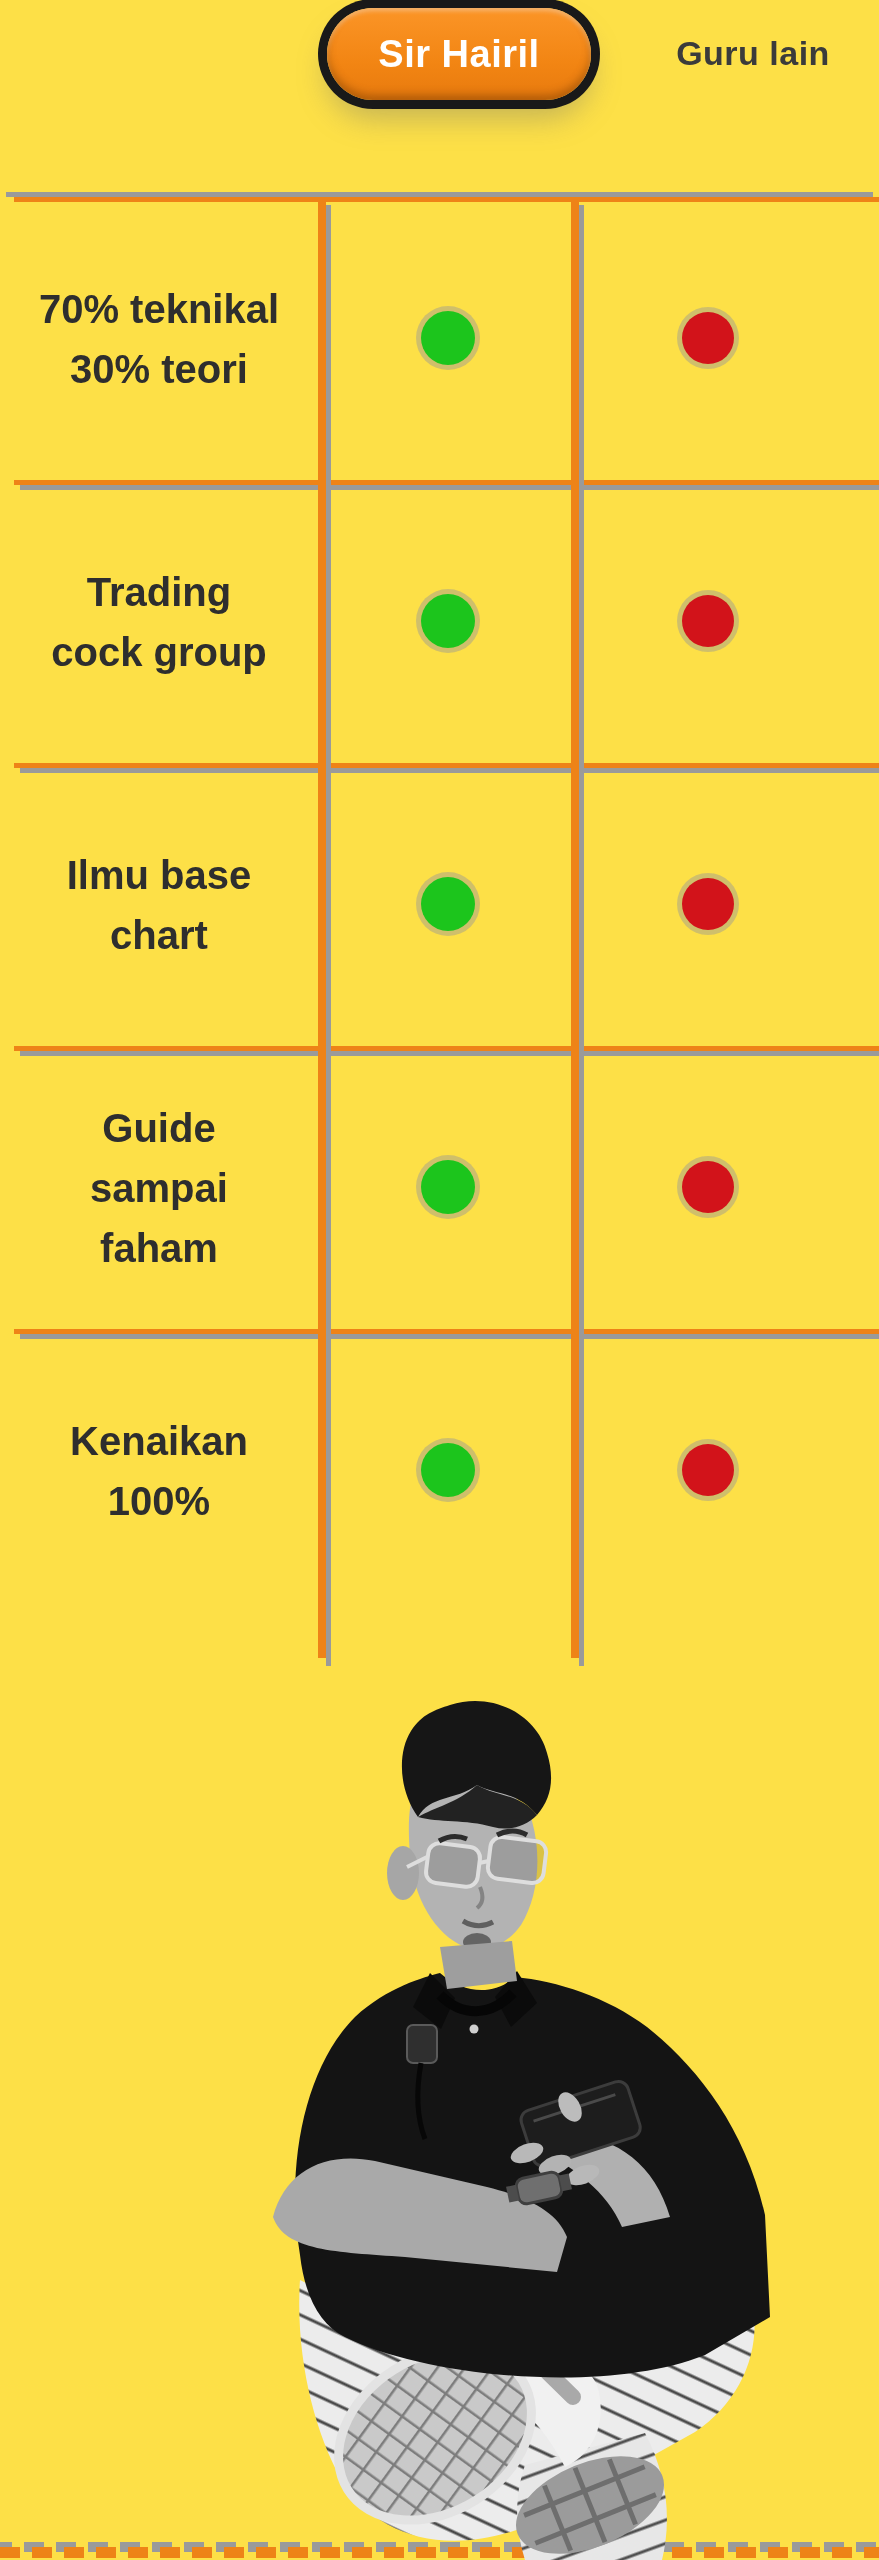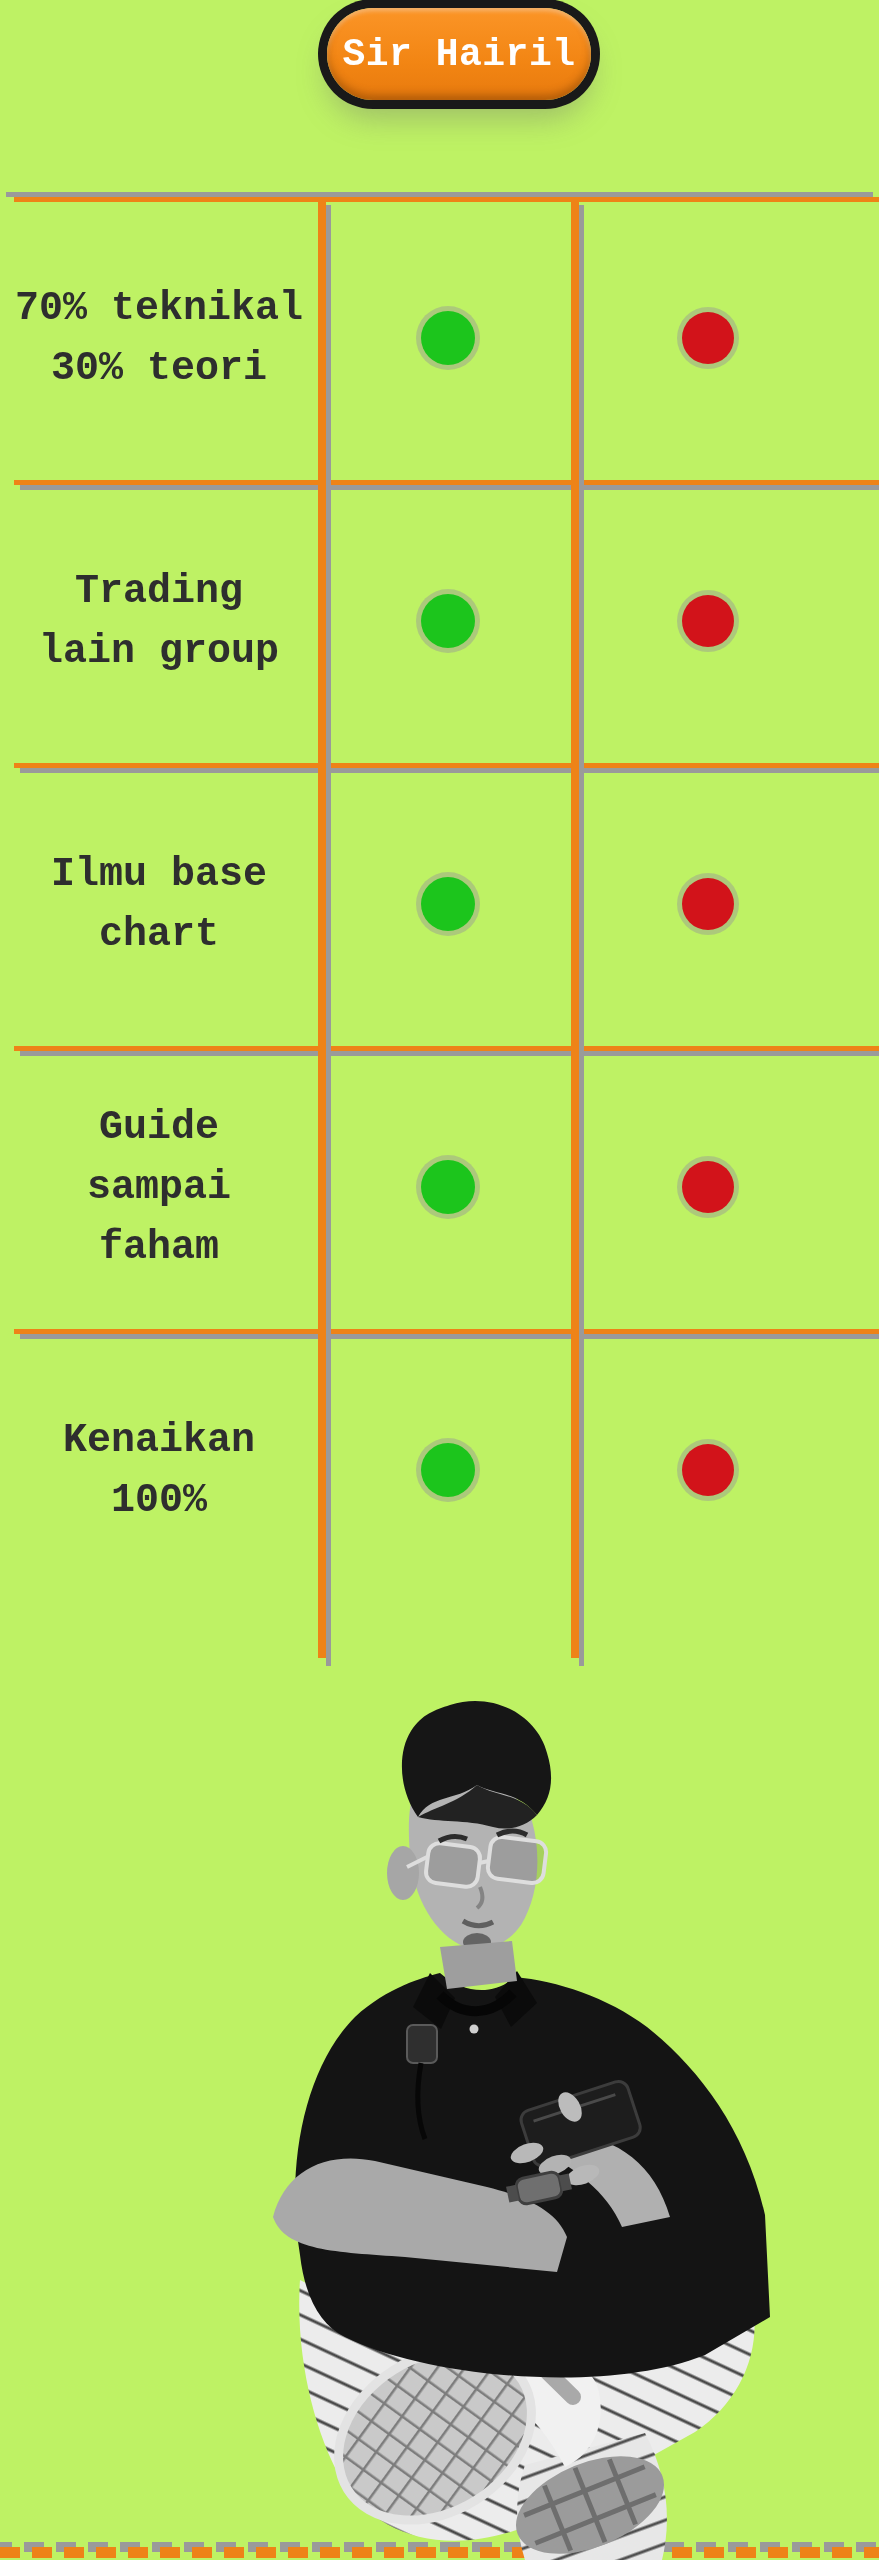--- a/index.html
+++ b/index.html
@@ -1,18 +1,18 @@
 <!DOCTYPE html>
 <html style="--accent: #ee8317; --gray: #9a9a9a; --label: #2e2e2e;"><head>
 <meta charset="utf-8">
 <style>
   html,body{margin:0;padding:0;background:#000;}
   .stage{
-    position:relative;width:879px;height:2560px;background:#bef264;overflow:hidden;
-    font-family:Liberation Mono, monospace;
+    position:relative;width:879px;height:2560px;background:#fde047;overflow:hidden;
+    font-family:Liberation Sans, sans-serif;
   }
   :root{
     --accent:#ee8317;
     --gray:#9a9a9a;
     --label:#2e2e2e;
   }
   
   .tab-active{
     position:absolute;left:327px;top:8px;width:264px;height:92px;border-radius:46px;
     background:linear-gradient(180deg,#fb9527 0%,#f28513 60%,#e87a0e 100%);
@@ -49,39 +49,40 @@
     background:repeating-linear-gradient(90deg,var(--accent) 0 20px,transparent 20px 32px);}
   
   .person{position:absolute;left:225px;top:1695px;width:545px;height:865px;z-index:5;}
 </style>
 </head>
 <body>
 
 <div class="stage">
 
   <div class="tab-active">Sir Hairil</div>
+  <div class="tab-inactive">Guru lain</div>
 
   <div class="hline" style="top:197px"></div>
   <div class="hline below" style="top:480px"></div>
   <div class="hline below" style="top:763px"></div>
   <div class="hline below" style="top:1046px"></div>
   <div class="hline below" style="top:1329px"></div>
   <div class="vline" style="left:318px"></div>
   <div class="vline" style="left:571px"></div>
 
   <div id="rows">
       <div class="row" style="top: 197px;">
       <div class="feature-label">70% teknikal
 30% teori</div>
       <span class="dot dot-left" style="background: rgb(28, 197, 28);"></span>
       <span class="dot dot-right" style="background: rgb(210, 19, 26);"></span>
     </div>
       <div class="row" style="top: 480px;">
       <div class="feature-label">Trading
-lain group</div>
+cock group</div>
       <span class="dot dot-left" style="background: rgb(28, 197, 28);"></span>
       <span class="dot dot-right" style="background: rgb(210, 19, 26);"></span>
     </div>
       <div class="row" style="top: 763px;">
       <div class="feature-label">Ilmu base
 chart</div>
       <span class="dot dot-left" style="background: rgb(28, 197, 28);"></span>
       <span class="dot dot-right" style="background: rgb(210, 19, 26);"></span>
     </div>
       <div class="row" style="top: 1046px; padding-left: 37px;">

